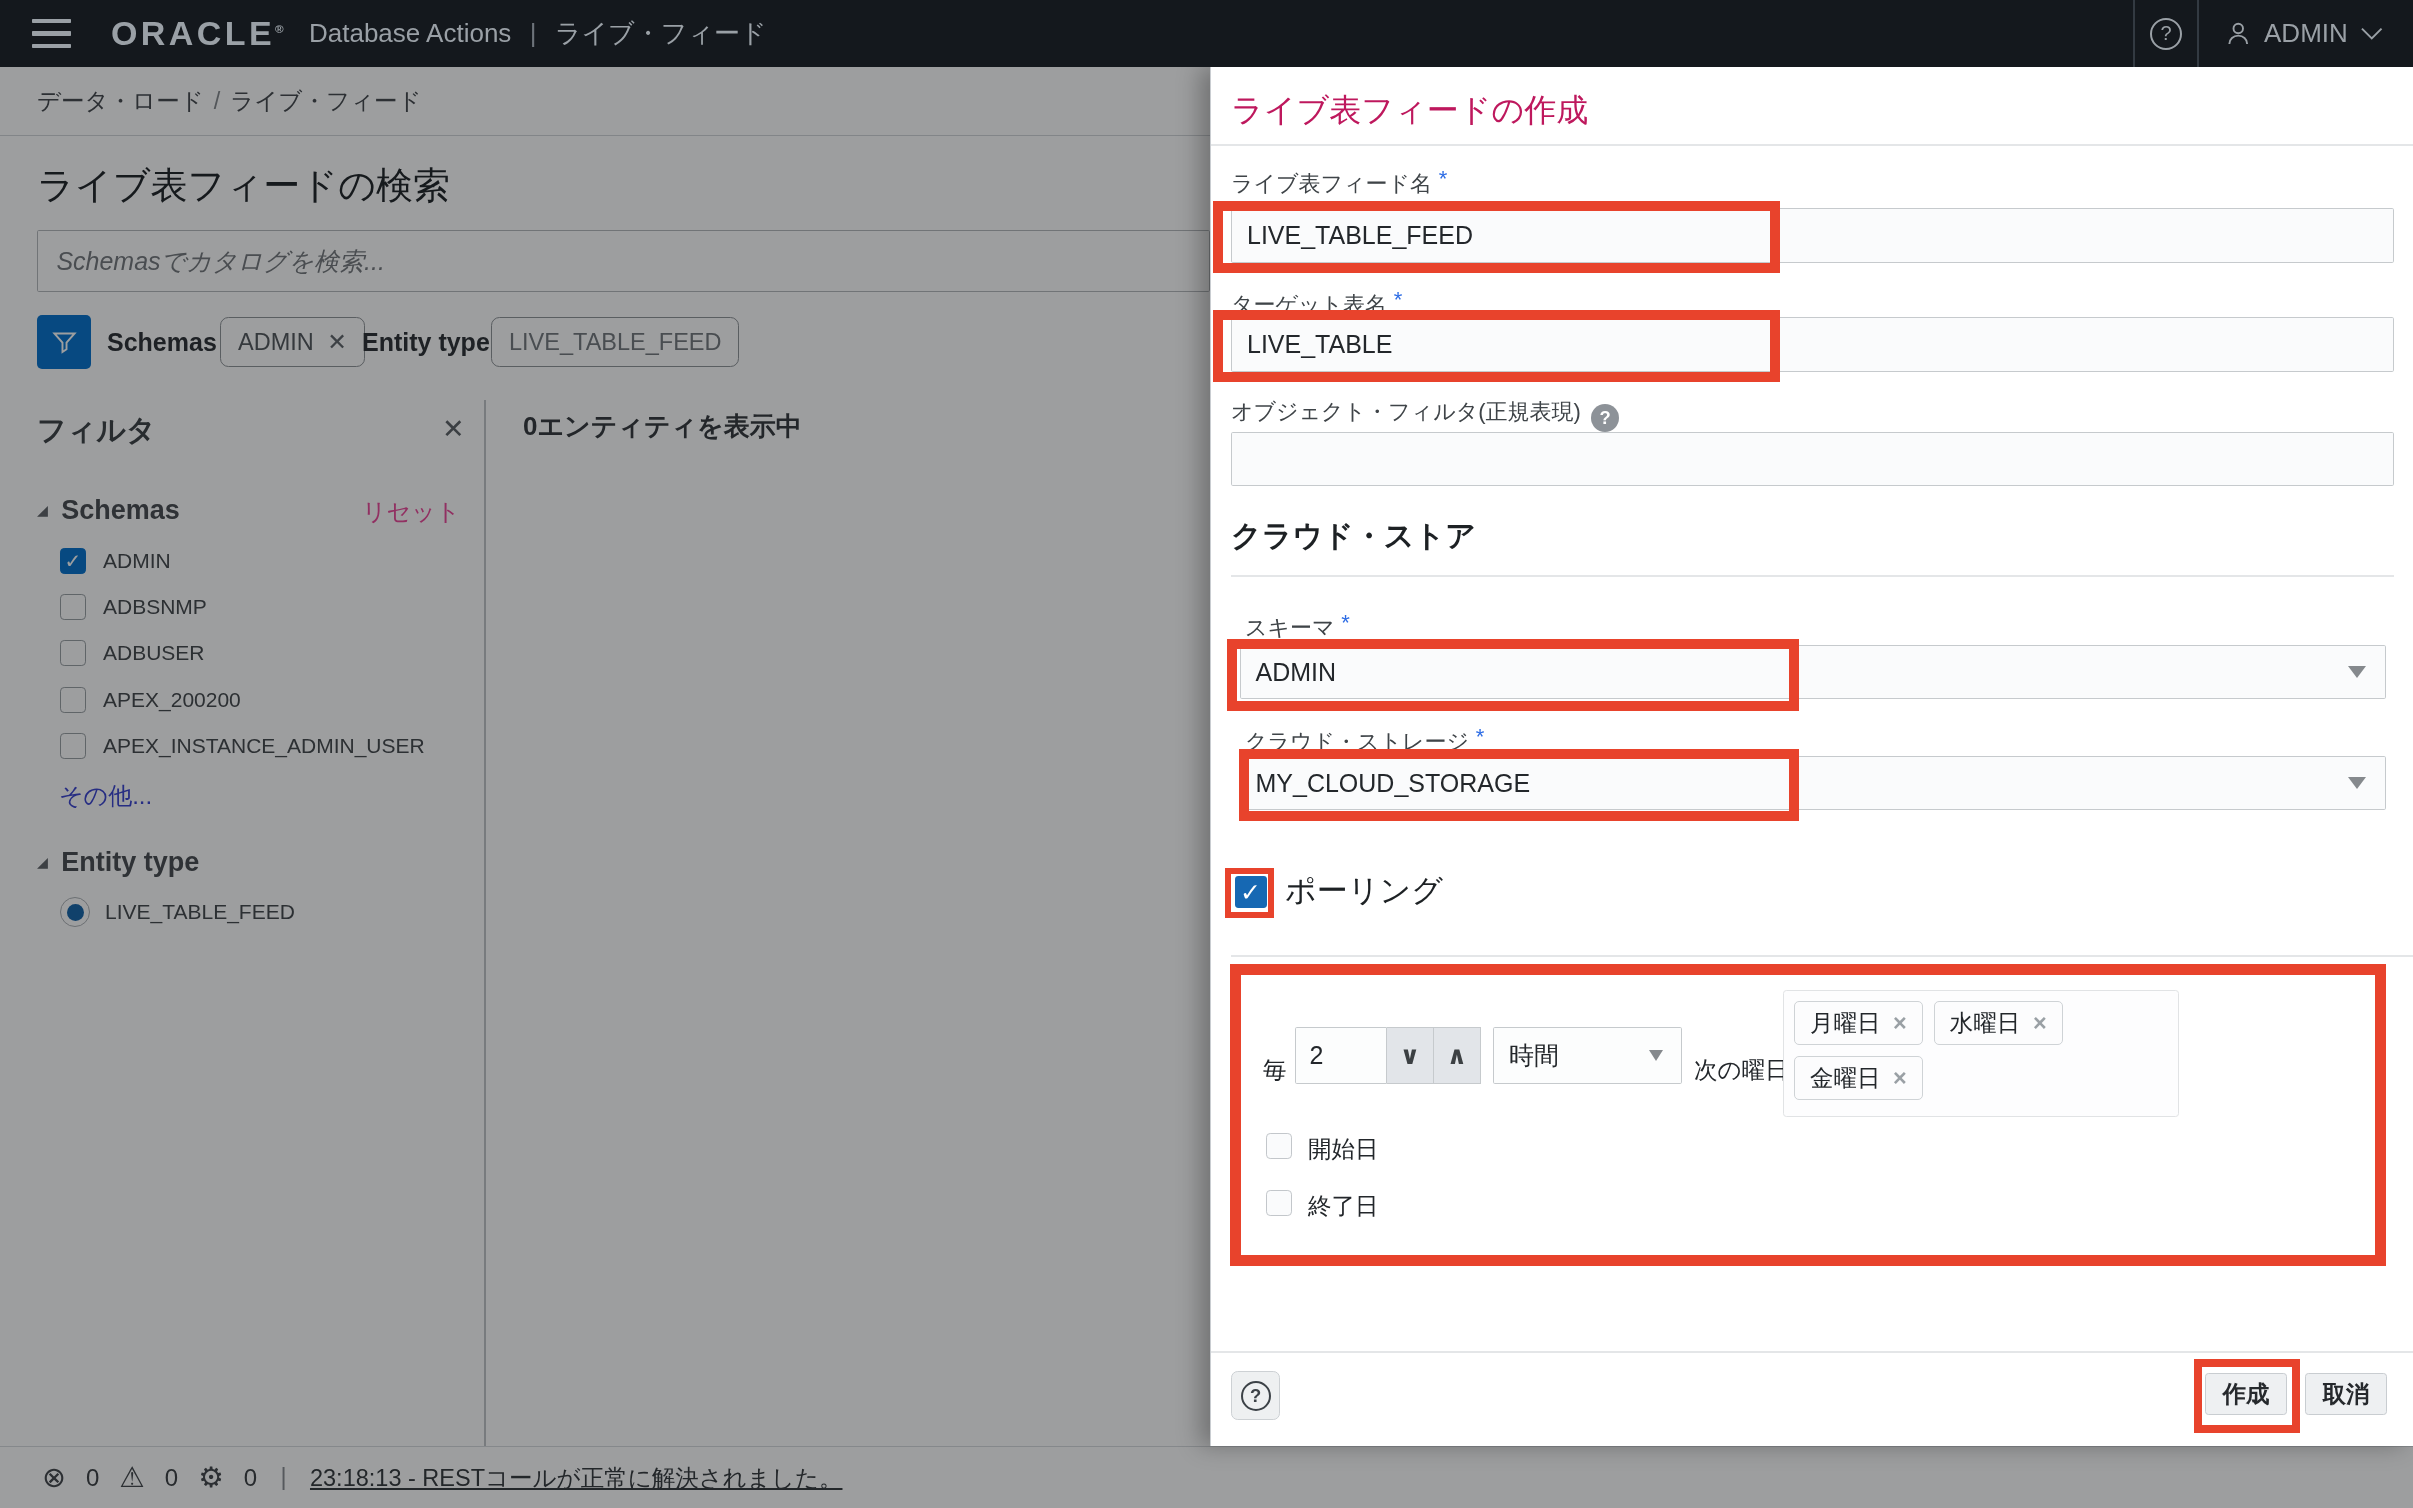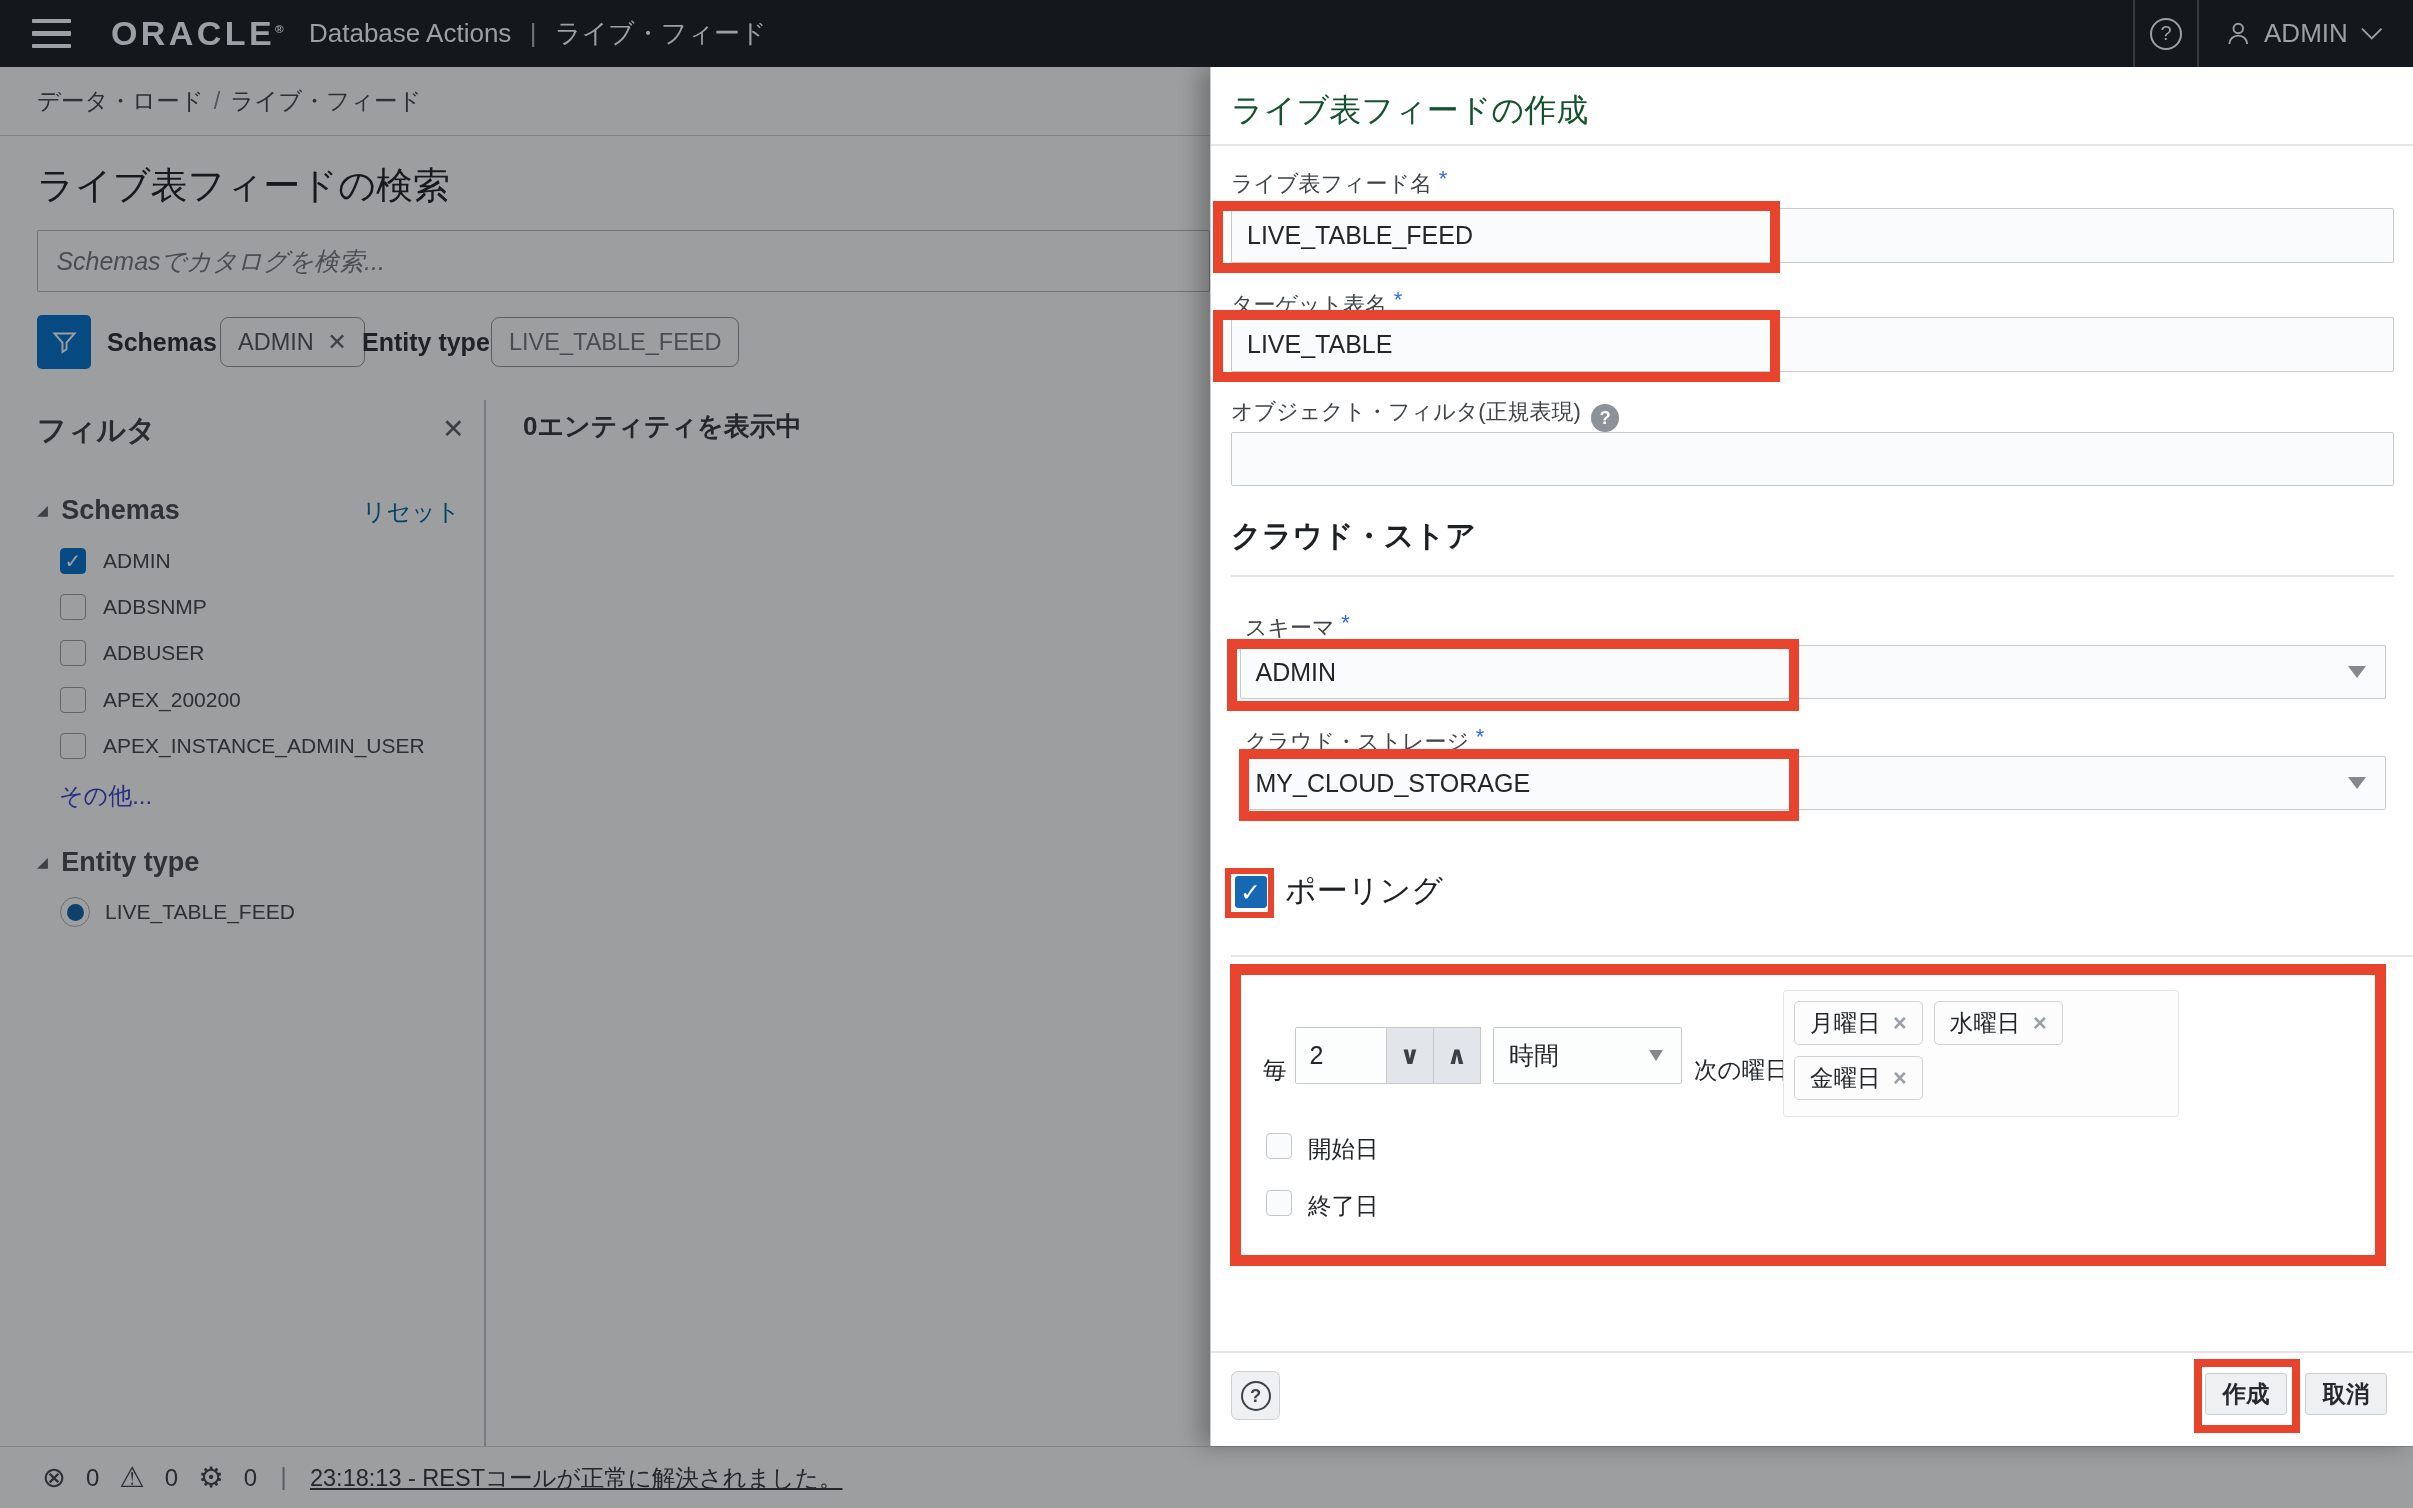--- a/index.html
+++ b/index.html
@@ -35,21 +35,21 @@
   .filter-btn { position:absolute; left:37px; top:179px; width:54px; height:54px; background:#0572ce; border-radius:5px; display:flex; align-items:center; justify-content:center; cursor:pointer; }
   .fl-label { position:absolute; top:179px; height:54px; line-height:54px; font-size:25px; font-weight:600; color:#2c3034; }
   .chip { position:absolute; top:181px; height:50px; border:1.7px solid #8f9498; border-radius:8.4px; display:flex; align-items:center; padding:0 17px; gap:13.4px; font-size:23.5px; color:#53585c; background:transparent; }
   .chip .chip-x { font-size:23.5px; color:#60656a; cursor:pointer; }
   .chip.disabled { color:#74797d; }
 
   .panel-title { position:absolute; left:37px; top:275px; font-size:29px; font-weight:600; color:#3c4145; }
   .panel-close { position:absolute; left:442px; top:277px; font-size:27px; color:#5d6266; cursor:pointer; }
   .sec-hdr { position:absolute; font-size:27px; font-weight:600; color:#484c50; }
   .sec-hdr .tri { font-size:14.2px; color:#5f6368; margin-right:13.4px; vertical-align:4.2px; }
-  .reset-link { position:absolute; left:362px; top:360px; font-size:24px; color:#0369a1; cursor:pointer; }
+  .reset-link { position:absolute; left:362px; top:360px; font-size:24px; color:#ec4899; cursor:pointer; }
   .cb-row { position:absolute; left:60px; display:flex; align-items:center; gap:17px; }
   .cbox { width:26px; height:26px; border:1.7px solid #9aa0a4; border-radius:4.2px; background:#fff; flex:0 0 auto; }
   .cbox.checked { background:#0572ce; border-color:#0572ce; color:#fff; font-size:20px; line-height:24px; text-align:center; }
   .cb-label { font-size:21px; color:#44484c; }
   .more-link { position:absolute; left:59px; top:644px; font-size:24px; color:#3a43d0; cursor:pointer; }
   .radio-row { position:absolute; left:60px; top:761px; display:flex; align-items:center; gap:15px; }
   .radio { width:30px; height:30px; border:1.7px solid #aeb2b6; border-radius:50%; background:#fff; display:flex; align-items:center; justify-content:center; }
   .radio .dot { width:17px; height:17px; border-radius:50%; background:#1564a8; }
   .v-divider { position:absolute; left:484px; top:264px; width:1.7px; height:1047px; background:#c2c5c8; }
   .entities { position:absolute; left:523px; top:273px; font-size:26px; font-weight:bold; color:#34383c; }
@@ -59,21 +59,21 @@
   .st-icon { font-size:28.5px; color:#43474b; }
   .st-count { font-size:24px; color:#3c4044; }
   .st-sep { font-size:23.5px; color:#898d91; margin:0 3.4px; }
   .st-link { font-size:23.5px; color:#35393d; text-decoration:underline; cursor:pointer; }
 
   
   .overlay { position:absolute; left:0; top:67px; width:2413px; height:1441px; background:rgba(10,12,14,0.40); z-index:10; }
 
   
   .dialog { position:absolute; left:1210px; top:67px; width:1203px; height:1379px; background:#ffffff; z-index:20; border-left:0.8px solid #c9cdd1; box-shadow:-10px 0 22px rgba(0,0,0,0.28); }
-  .dlg-title { position:absolute; left:20px; top:22px; font-size:32px; color:#14532d; font-weight:500; }
+  .dlg-title { position:absolute; left:20px; top:22px; font-size:32px; color:#be185d; font-weight:500; }
   .dlg-div { position:absolute; left:0; width:1203px; height:1.7px; background:#e4e6e8; }
   .f-label { position:absolute; font-size:22px; color:#3f4448; font-weight:500; }
   .req { color:#2e6de5; font-size:22px; vertical-align:5px; margin-left:6.7px; }
   .t-input { position:absolute; height:55px; width:1163px; left:20px; background:#fafbfc; border:1.7px solid #c6cacd; border-radius:1.7px; font-size:25px; color:#23272b; padding:0 15px; outline:none; font-family:inherit; }
   .help-dot { display:inline-flex; width:28.5px; height:28.5px; background:#8d9298; color:#fff; border-radius:50%; font-size:18.4px; font-weight:bold; align-items:center; justify-content:center; margin-left:10px; vertical-align:-5px; cursor:pointer; }
   .sec-title { position:absolute; font-size:30px; color:#1d2124; }
   .sel { position:absolute; height:54px; background:#fafbfc; border:1.7px solid #c6cacd; border-radius:1.7px; display:flex; align-items:center; padding:0 15px; font-size:25px; color:#23272b; cursor:pointer; }
   .sel .caret { position:absolute; right:18.4px; width:0; height:0; border-left:9.2px solid transparent; border-right:9.2px solid transparent; border-top:12.6px solid #85898d; }
   .poll-check { position:absolute; left:23.5px; top:809px; width:32px; height:32px; background:#1668b3; border-radius:3.4px; color:#fff; font-size:25px; line-height:32px; text-align:center; }
   .poll-label { position:absolute; left:74px; top:803px; font-size:31px; color:#1d2124; }

